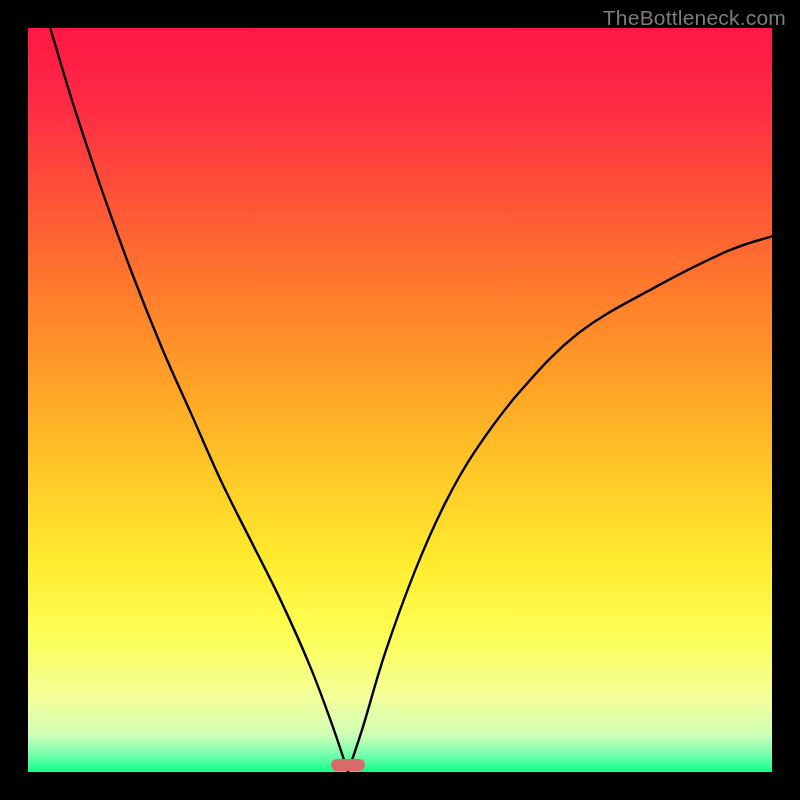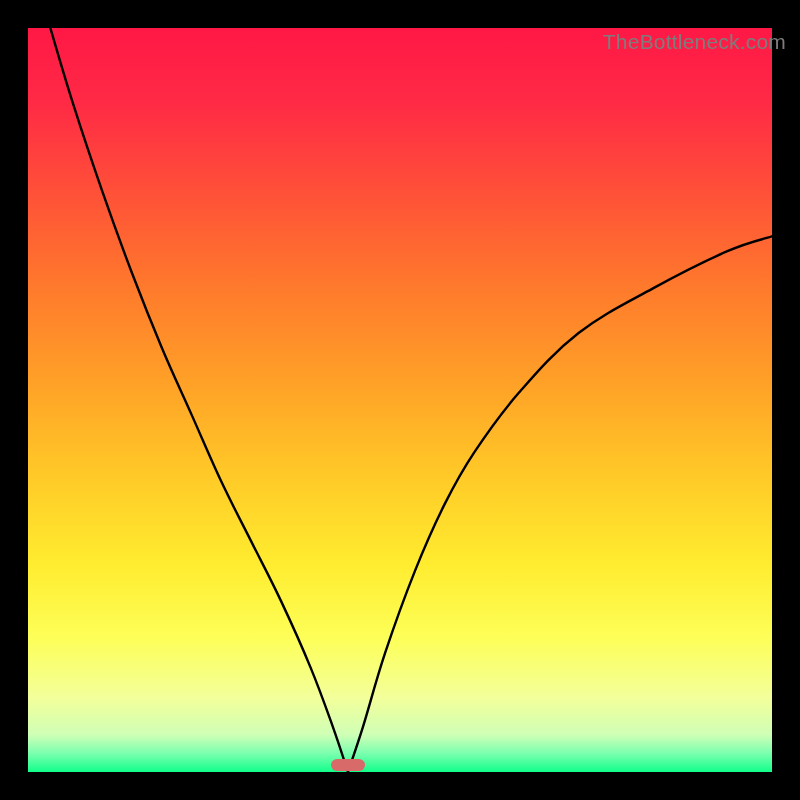--- a/index.html
+++ b/index.html
@@ -47,21 +47,20 @@
   }
   .watermark {
     position: absolute;
     top: 6px;
     right: 14px;
     color: #7d7d7d;
     font-size: 21px;
     font-weight: 500;
     letter-spacing: 0.2px;
     user-select: none;
-    margin-top: 24px;
   }
 </style>
 </head>
 <body>
 
 <div class="frame">
 
   <div class="plot-area">
 
     <svg class="gradient" viewBox="0 0 744 744" preserveAspectRatio="none">

